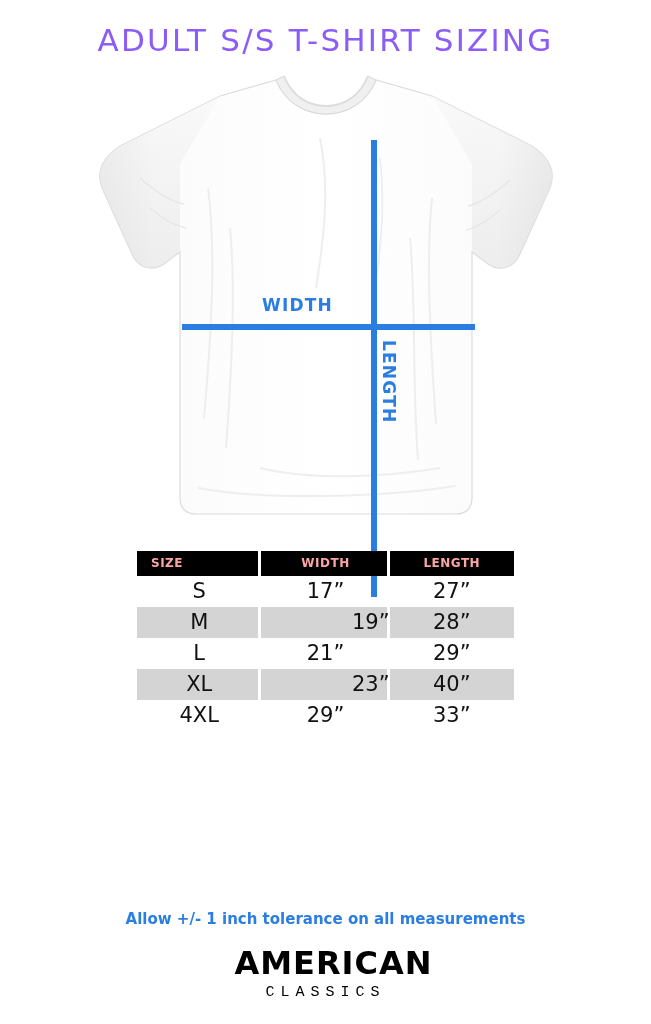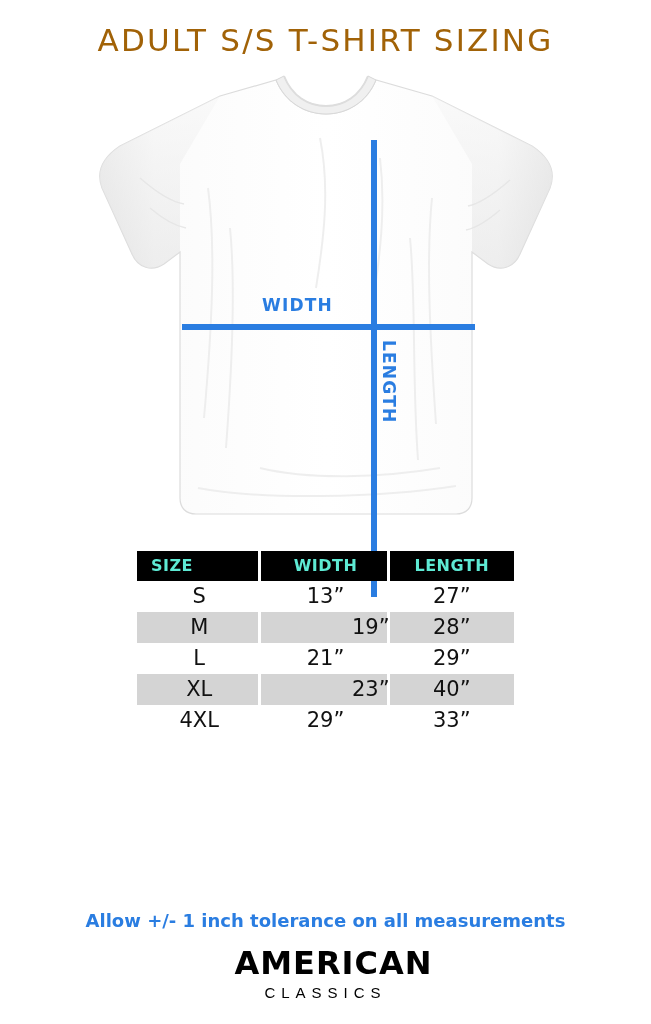--- a/index.html
+++ b/index.html
@@ -22,21 +22,21 @@
     position: relative;
     background: #ffffff;
   }
 
   
   .title {
     text-align: center;
     font-size: 31px;
     letter-spacing: 2.2px;
     font-weight: 400;
-    color: #a16207;
+    color: #8b5cf6;
     padding-top: 22px;
     font-family: "DejaVu Sans", sans-serif;
   }
 
   
   .shirt-area {
     position: relative;
     width: 651px;
     height: 470px;
     margin-top: 4px;
@@ -98,22 +98,22 @@
     top: 551px;
     width: 377px;
   }
   table.size-table {
     border-collapse: collapse;
     width: 377px;
     font-family: "DejaVu Sans", sans-serif;
   }
   table.size-table th {
     background: #000000;
-    color: #5eead4;
-    font-size: 16px;
+    color: #fca5a5;
+    font-size: 12px;
     font-weight: bold;
     letter-spacing: 0.5px;
     padding: 5px 0 6px 0;
     text-align: center;
   }
   table.size-table th.col-size { text-align: left; padding-left: 14px; width: 33%; }
   table.size-table th.col-width { width: 34%; }
   table.size-table th.col-length { width: 33%; }
 
   table.size-table td {
@@ -134,21 +134,21 @@
   table.size-table th.col-width { box-shadow: inset -3px 0 0 #ffffff; }
 
   .tolerance {
     position: absolute;
     left: 0;
     top: 910px;
     width: 651px;
     text-align: center;
     color: #2a7de1;
     font-weight: bold;
-    font-size: 18px;
+    font-size: 15px;
     font-family: "DejaVu Sans", sans-serif;
   }
 
   .brand {
     position: absolute;
     left: 0;
     top: 944px;
     width: 651px;
     text-align: center;
   }
@@ -158,21 +158,21 @@
     letter-spacing: 1px;
     color: #000000;
     font-family: "DejaVu Sans", sans-serif;
     padding-left: 16px;
   }
   .brand-sub {
     font-size: 15px;
     letter-spacing: 6px;
     color: #000000;
     margin-top: 2px;
-    font-family: Liberation Sans, sans-serif;
+    font-family: Liberation Mono, monospace;
   }
 </style>
 </head>
 <body>
 
 <div class="page">
 
   <div class="title">ADULT S/S T-SHIRT SIZING</div>
 
   <div class="shirt-area">
@@ -251,21 +251,21 @@
       <thead>
         <tr>
           <th class="col-size">SIZE</th>
           <th class="col-width">WIDTH</th>
           <th class="col-length">LENGTH</th>
         </tr>
       </thead>
       <tbody>
         <tr>
           <td>S</td>
-          <td>13”</td>
+          <td>17”</td>
           <td>27”</td>
         </tr>
         <tr class="alt">
           <td>M</td>
           <td>19”</td>
           <td>28”</td>
         </tr>
         <tr>
           <td>L</td>
           <td>21”</td>

